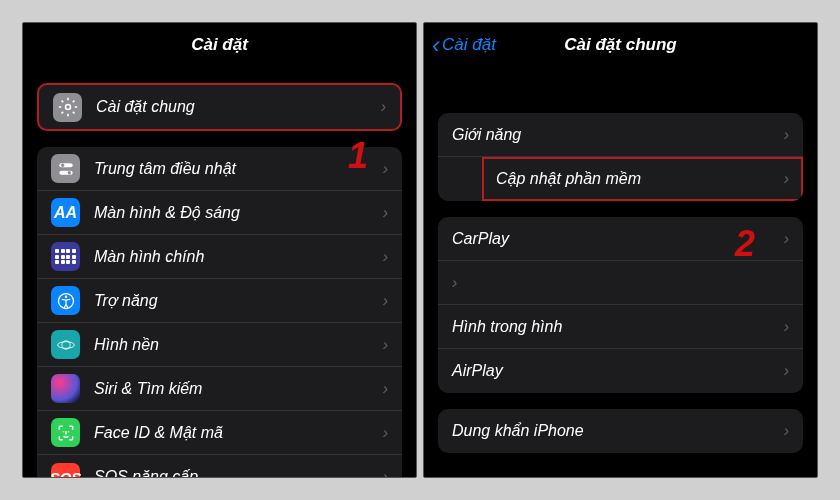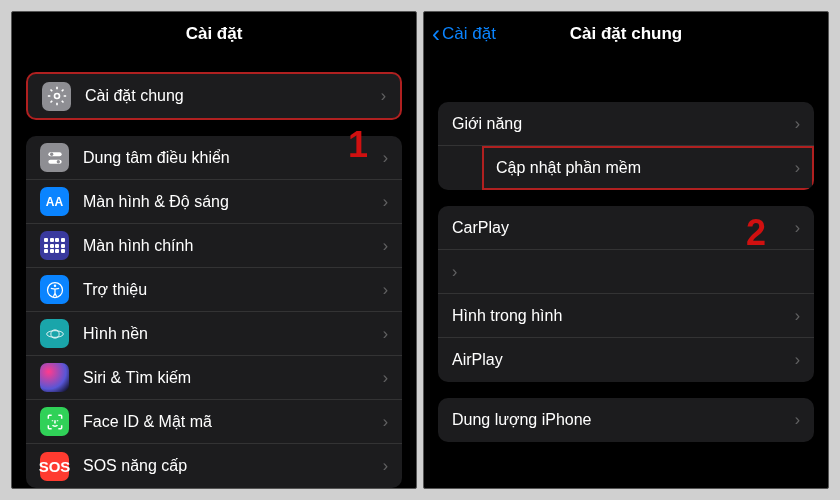--- a/index.html
+++ b/index.html
@@ -1,33 +1,33 @@
 <!DOCTYPE html>
 <html><head>
 <meta charset="utf-8">
 <style>
 *{margin:0;padding:0;box-sizing:border-box;font-family:-apple-system,BlinkMacSystemFont,'Segoe UI',sans-serif;}
 body{background:#d0d0d0;width:840px;height:500px;overflow:hidden;}
-.outer{display:flex;gap:6px;padding:11px;width:840px;height:500px;}
+.outer{display:flex;gap:6px;padding:22px;width:840px;height:500px;font-style:italic;}
 .phone{flex:1;background:#000;border-radius:2px;overflow:hidden;border:1px solid #555;}
 .header{height:44px;display:flex;align-items:center;justify-content:center;position:relative;color:#fff;font-size:17px;font-weight:600;}
 .back{position:absolute;left:8px;display:flex;align-items:center;color:#0a84ff;font-size:17px;font-weight:400;}
 .back-chev{font-size:24px;margin-right:2px;line-height:1;}
 .content{padding:0 14px;}
 .group{background:#1c1c1e;border-radius:10px;margin-top:16px;overflow:hidden;}
 .group.highlight{border:2px solid #b02020;}
 .row{display:flex;align-items:center;height:44px;padding:0 14px;color:#fff;font-size:16px;border-bottom:0.5px solid rgba(255,255,255,0.1);position:relative;}
 .row:last-child{border-bottom:none;}
 .row.highlight{box-shadow:inset 0 0 0 2px #b02020;margin-left:44px;}
 .row .icon{width:29px;height:29px;border-radius:7px;margin-right:14px;display:flex;align-items:center;justify-content:center;flex-shrink:0;color:#fff;}
 .row .label{flex:1;}
 .row .chev{color:rgba(255,255,255,0.3);font-size:16px;}
 .ico-general{background:#8e8e93;}
 .ico-control{background:#8e8e93;}
-.ico-display{background:#0a84ff;font-size:12px;font-weight:700;}
+.ico-display{background:#0a84ff;font-size:16px;font-weight:700;}
 .ico-home{background:#3a3a9e;}
 .ico-accessibility{background:#0a84ff;}
 .ico-wallpaper{background:#1aa5aa;}
 .ico-siri{background:radial-gradient(circle at 30% 30%,#ff3b8d,#5856d6 60%,#000 100%);}
 .ico-faceid{background:#30d158;}
 .ico-sos{background:#ff3b30;font-size:15px;font-weight:700;}
 .annot{position:absolute;color:#d01010;font-size:36px;font-weight:900;font-family:Arial,sans-serif;}
 .annot.a1{right:48px;top:112px;}
 .annot.a2{right:62px;top:200px;}
 .phone{position:relative;}
@@ -60,21 +60,21 @@
       <div class="group">
         <div class="row">
           <div class="icon ico-control">
               <svg viewBox="0 0 24 24" fill="#fff">
                 <rect x="4" y="5" width="16" height="5" rx="2.5"></rect>
                 <rect x="4" y="14" width="16" height="5" rx="2.5"></rect>
                 <circle cx="8" cy="7.5" r="2" fill="#8e8e93"></circle>
                 <circle cx="16" cy="16.5" r="2" fill="#8e8e93"></circle>
               </svg>
             </div>
-          <span class="label">Dung tâm điều khiển</span>
+          <span class="label">Trung tâm điều nhật</span>
           <span class="chev">›</span>
         </div>
         <div class="row">
           <div class="icon ico-display">
               <span>AA</span>
             </div>
           <span class="label">Màn hình &amp; Độ sáng</span>
           <span class="chev">›</span>
         </div>
         <div class="row">
@@ -98,21 +98,21 @@
           <span class="chev">›</span>
         </div>
         <div class="row">
           <div class="icon ico-accessibility">
               <svg viewBox="0 0 24 24" fill="#fff">
                 <circle cx="12" cy="12" r="9" fill="none" stroke="#fff" stroke-width="1.5"></circle>
                 <circle cx="12" cy="7" r="1.5"></circle>
                 <path d="M7 10l5 1 5-1M12 11v5l-2 4M12 16l2 4" stroke="#fff" stroke-width="1.5" fill="none"></path>
               </svg>
             </div>
-          <span class="label">Trợ thiệu</span>
+          <span class="label">Trợ năng</span>
           <span class="chev">›</span>
         </div>
         <div class="row">
           <div class="icon ico-wallpaper">
               <svg viewBox="0 0 24 24" fill="#fff">
                 <circle cx="12" cy="12" r="5" fill="none" stroke="#fff" stroke-width="1"></circle>
                 <ellipse cx="12" cy="12" rx="10" ry="4" fill="none" stroke="#fff" stroke-width="1"></ellipse>
               </svg>
             </div>
           <span class="label">Hình nền</span>
@@ -176,21 +176,21 @@
           <span class="label">Hình trong hình</span>
           <span class="chev">›</span>
         </div>
         <div class="row">
           <span class="label">AirPlay</span>
           <span class="chev">›</span>
         </div>
       </div>
       <div class="group">
         <div class="row">
-          <span class="label">Dung lượng iPhone</span>
+          <span class="label">Dung khẩn iPhone</span>
           <span class="chev">›</span>
         </div>
       </div>
     </div>
     <div class="annot a2">2</div>
   </div>
 
 </div>
 
 </body></html>

